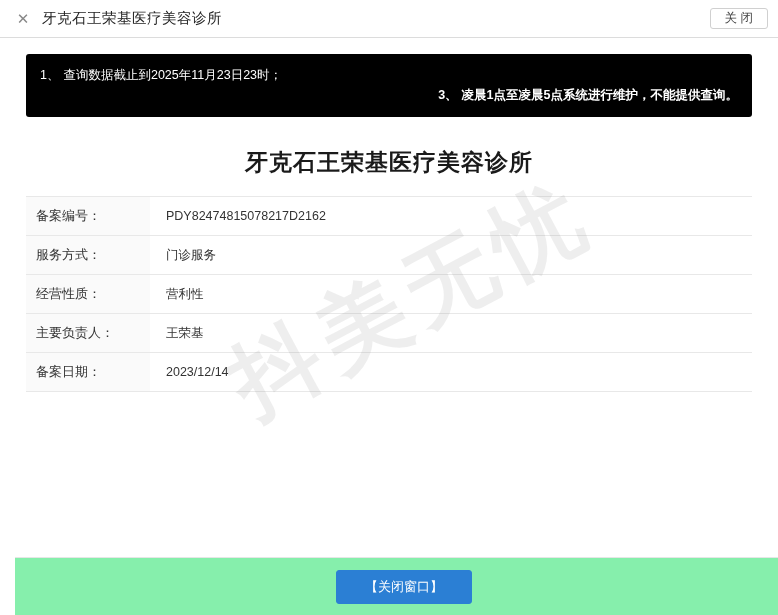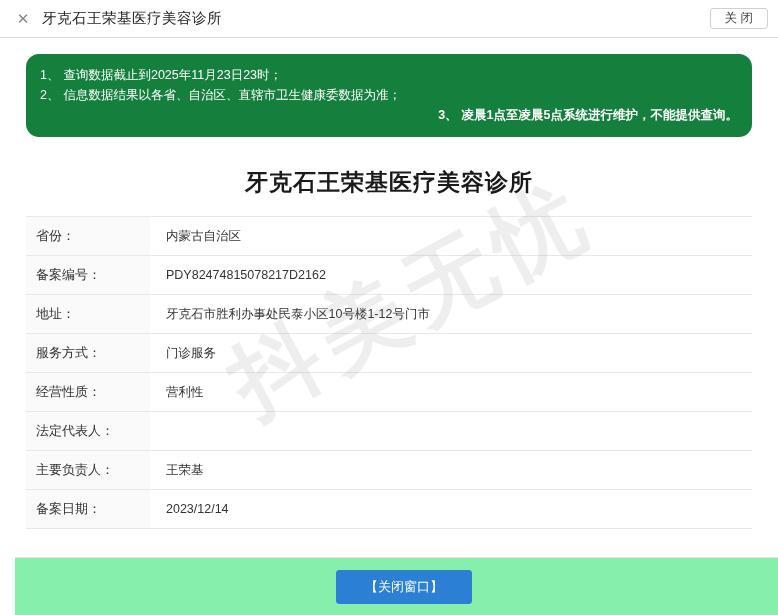--- a/index.html
+++ b/index.html
@@ -56,23 +56,23 @@
   }
 
   
   .content {
     padding: 16px 26px 0 26px;
     box-sizing: border-box;
     position: relative;
   }
 
   .notice {
-    background: #15803d;
+    background: #000000;
     color: #ffffff;
-    border-radius: 13px;
+    border-radius: 3px;
     padding: 11px 14px 12px 14px;
     box-sizing: border-box;
   }
   .notice ol {
     margin: 0;
     padding: 0;
     list-style: none;
   }
   .notice li {
     font-size: 12.5px;
@@ -190,58 +190,43 @@
   <button class="close-btn">关 闭</button>
 </div>
 
 <div class="content">
 
   <div class="notice">
     <ol>
       <li>
         <span class="num">1、</span><span>查询数据截止到2025年11月23日23时；</span>
       </li>
-      <li>
-        <span class="num">2、</span><span>信息数据结果以各省、自治区、直辖市卫生健康委数据为准；</span>
-      </li>
       <li class="bold">
         <span class="num">3、</span><span>凌晨1点至凌晨5点系统进行维护，不能提供查询。</span>
       </li>
     </ol>
   </div>
 
   <div class="doc-title">牙克石王荣基医疗美容诊所</div>
 
   <table class="info">
     <tbody>
       <tr>
-        <th>省份：</th>
-        <td>内蒙古自治区</td>
-      </tr>
-      <tr>
         <th>备案编号：</th>
         <td>PDY82474815078217D2162</td>
       </tr>
       <tr>
-        <th>地址：</th>
-        <td>牙克石市胜利办事处民泰小区10号楼1-12号门市</td>
-      </tr>
-      <tr>
         <th>服务方式：</th>
         <td>门诊服务</td>
       </tr>
       <tr>
         <th>经营性质：</th>
         <td>营利性</td>
       </tr>
       <tr>
-        <th>法定代表人：</th>
-        <td></td>
-      </tr>
-      <tr>
         <th>主要负责人：</th>
         <td>王荣基</td>
       </tr>
       <tr>
         <th>备案日期：</th>
         <td>2023/12/14</td>
       </tr>
     </tbody>
   </table>
 </div>

